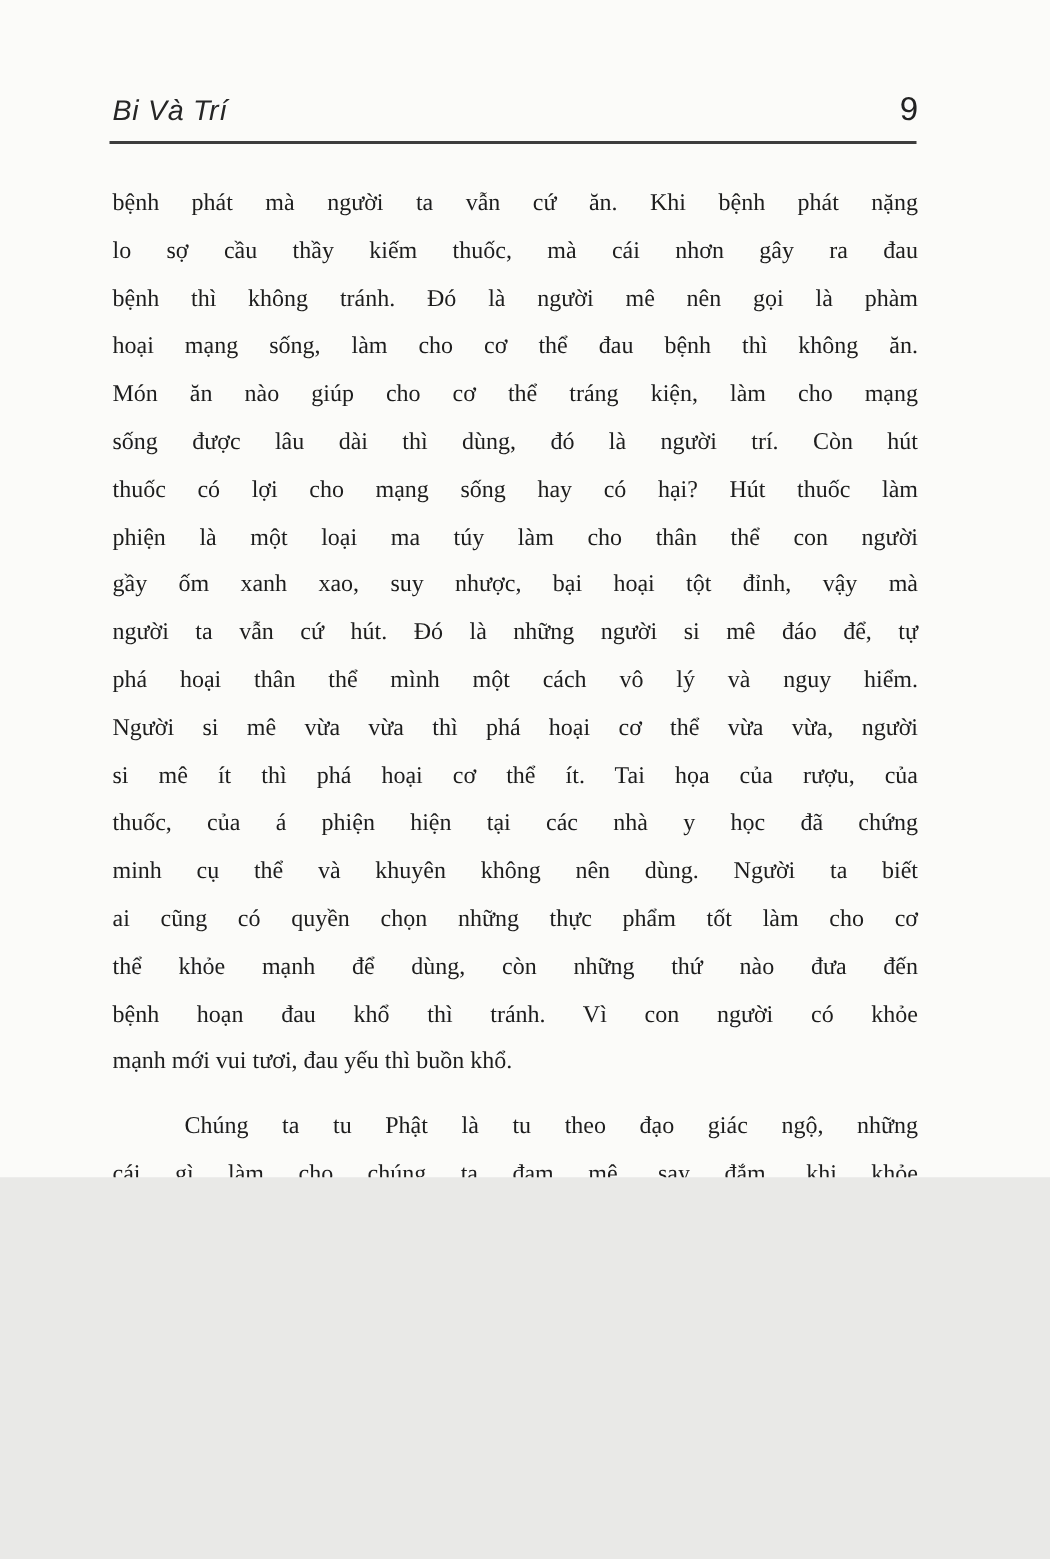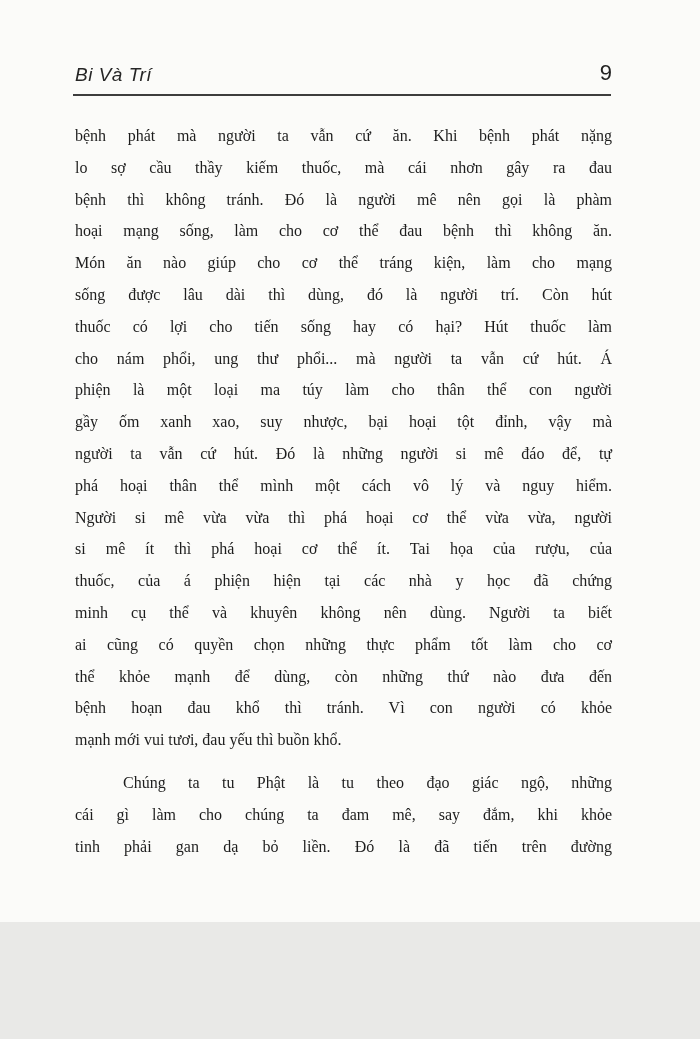--- a/index.html
+++ b/index.html
@@ -4,21 +4,21 @@
 <style>
   :root{
     --paper:#fbfbf9;
     --ink:#1d1d1d;
     --rule:#3d3d3d;
     --wm:#c6c6c6;
   }
   html,body{margin:0;padding:0;background:#e9e9e7;}
   #page{
     position:relative;
-    width:700px;height:922px;
+    width:700px;height:785px;
     background:var(--paper);
     overflow:hidden;
     font-family:"Liberation Serif","DejaVu Serif",serif;
   }
   
   .running-title{
     position:absolute;left:75px;top:64px;
     font-family:"Liberation Sans","DejaVu Sans",sans-serif;
     font-style:italic;
     font-size:19px;line-height:22px;
@@ -100,22 +100,21 @@
   </div>
 
   <div class="body-text">
       <div class="para">
         <div class="line">bệnh phát mà người ta vẫn cứ ăn. Khi bệnh phát nặng</div>
         <div class="line">lo sợ cầu thầy kiếm thuốc, mà cái nhơn gây ra đau</div>
         <div class="line">bệnh thì không tránh. Đó là người mê nên gọi là phàm</div>
         <div class="line">hoại mạng sống, làm cho cơ thể đau bệnh thì không ăn.</div>
         <div class="line">Món ăn nào giúp cho cơ thể tráng kiện, làm cho mạng</div>
         <div class="line">sống được lâu dài thì dùng, đó là người trí. Còn hút</div>
-        <div class="line">thuốc có lợi cho tiến sống hay có hại? Hút thuốc làm</div>
-        <div class="line">cho nám phổi, ung thư phổi... mà người ta vẫn cứ hút. Á</div>
+        <div class="line">thuốc có lợi cho mạng sống hay có hại? Hút thuốc làm</div>
         <div class="line">phiện là một loại ma túy làm cho thân thể con người</div>
         <div class="line">gầy ốm xanh xao, suy nhược, bại hoại tột đỉnh, vậy mà</div>
         <div class="line">người ta vẫn cứ hút. Đó là những người si mê đáo để, tự</div>
         <div class="line">phá hoại thân thể mình một cách vô lý và nguy hiểm.</div>
         <div class="line">Người si mê vừa vừa thì phá hoại cơ thể vừa vừa, người</div>
         <div class="line">si mê ít thì phá hoại cơ thể ít. Tai họa của rượu, của</div>
         <div class="line">thuốc, của á phiện hiện tại các nhà y học đã chứng</div>
         <div class="line">minh cụ thể và khuyên không nên dùng. Người ta biết</div>
         <div class="line">ai cũng có quyền chọn những thực phẩm tốt làm cho cơ</div>
         <div class="line">thể khỏe mạnh để dùng, còn những thứ nào đưa đến</div>

